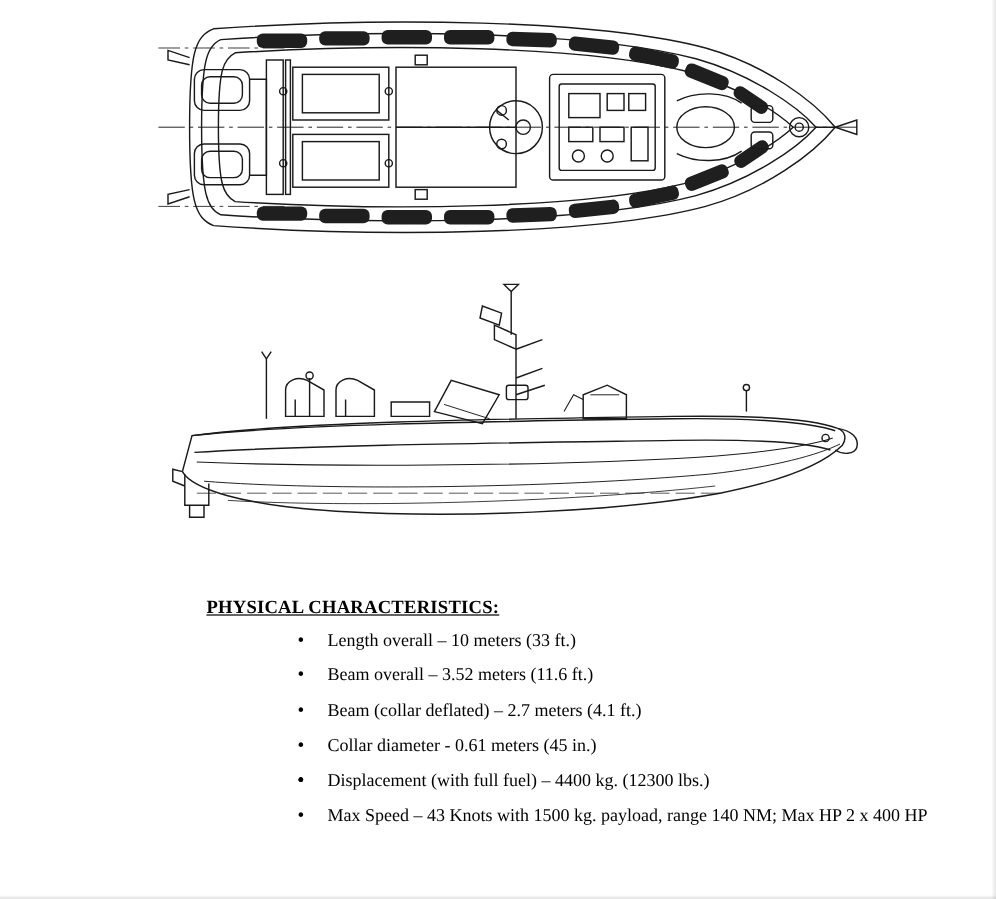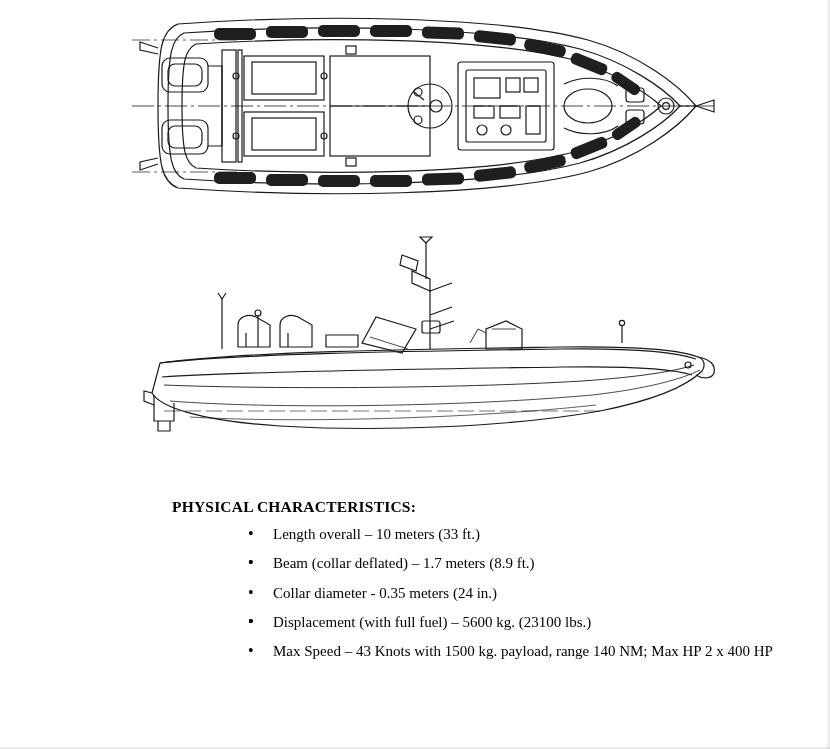--- a/index.html
+++ b/index.html
@@ -45,20 +45,21 @@
     position: absolute;
     left: 0;
     top: 498px;
     width: 830px;
   }
   .spec-title {
     font-weight: bold;
     font-size: 15.5px;
     margin: 0 16px 10px 172px;
     letter-spacing: 0.2px;
+    text-decoration: underline;
   }
   ul.spec-list {
     list-style: none;
     margin: 0;
     padding: 0;
   }
   ul.spec-list li {
     position: relative;
     margin: 0 0 12px 0;
     padding-left: 273px;
@@ -266,38 +267,39 @@
 
   <div class="spec-block">
     <h2 class="spec-title">PHYSICAL CHARACTERISTICS:</h2>
     <ul class="spec-list">
       <li>
         <span class="bullet">•</span>
         <span>Length overall – 10 meters (33 ft.)</span>
       </li>
       <li>
         <span class="bullet">•</span>
-      </li>
-      <li>
-        <span class="bullet">•</span>
-        <span>Beam (collar deflated) – 1.7 meters (8.9 ft.)</span>
-      </li>
-      <li>
-        <span class="bullet">•</span>
-        <span>Collar diameter - 0.35 meters (24 in.)</span>
-      </li>
-      <li>
-        <span class="bullet">•</span>
-      </li>
-      <li>
-        <span class="bullet">•</span>
-      </li>
-      <li>
-        <span class="bullet">•</span>
-        <span>Displacement (with full fuel) – 5600 kg. (23100 lbs.)</span>
+        <span>Beam overall – 3.52 meters (11.6 ft.)</span>
+      </li>
+      <li>
+        <span class="bullet">•</span>
+        <span>Beam (collar deflated) – 2.7 meters (4.1 ft.)</span>
+      </li>
+      <li>
+        <span class="bullet">•</span>
+        <span>Collar diameter - 0.61 meters (45 in.)</span>
+      </li>
+      <li>
+        <span class="bullet">•</span>
+      </li>
+      <li>
+        <span class="bullet">•</span>
+      </li>
+      <li>
+        <span class="bullet">•</span>
+        <span>Displacement (with full fuel) – 4400 kg. (12300 lbs.)</span>
       </li>
       <li>
         <span class="bullet">•</span>
         <span>Max Speed – 43 Knots with 1500 kg. payload, range 140 NM; Max HP 2 x 400 HP</span>
       </li>
     </ul>
   </div>
 
   <div class="scan-edge-right"></div>
   <div class="scan-edge-bottom"></div>

